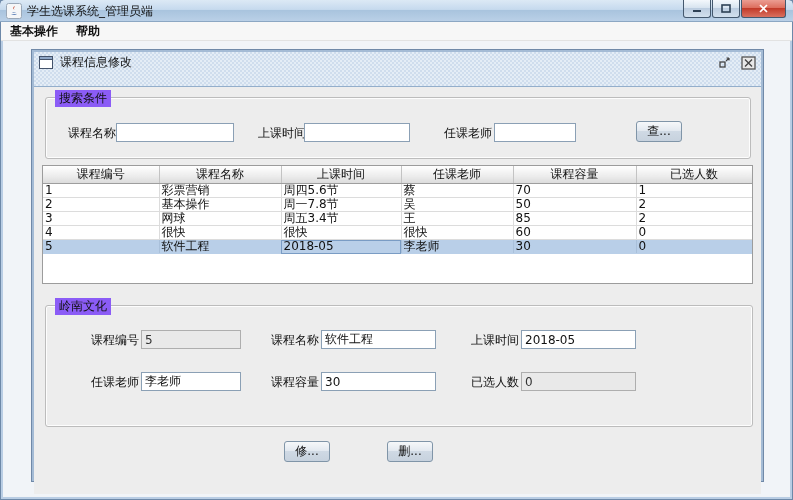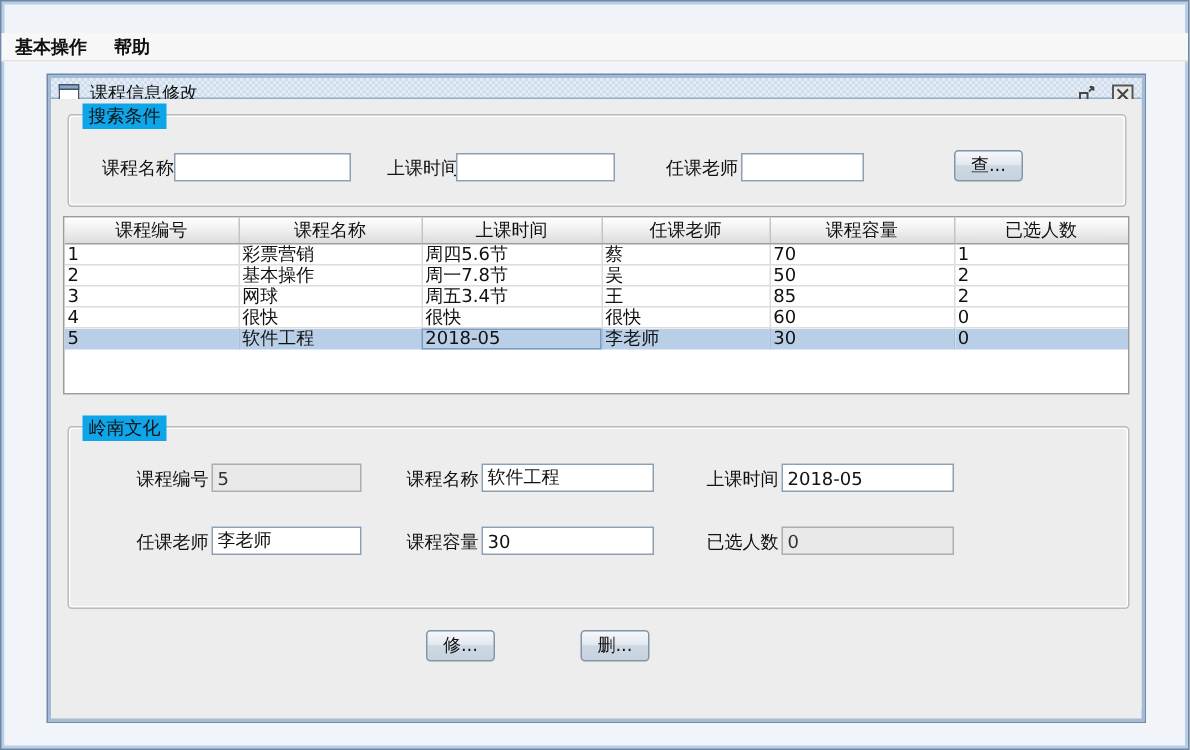--- a/index.html
+++ b/index.html
@@ -24,36 +24,36 @@
   .menubar { position:absolute; left:1px; top:22px; width:791px; height:19px; background:#f7f7f7;
              display:flex; align-items:center; border-bottom:1px solid #e2e2e2; }
   .menu-item { padding:1px 9px; color:#111;font-weight:bold; }
 
   
   .desktop { position:absolute; left:3px; top:41px; width:787px; height:455px; background:#f1f4f8; }
 
   
   .iframe { position:absolute; left:29px; top:9px; width:731px; height:431px;
             border:2px solid #a4bbd5; box-shadow:0 0 0 1px #7089a8; background:#ededed; }
-  .if-titlebar { position:relative; height:14px; border-bottom:1px solid #93aecb;
+  .if-titlebar { position:relative; height:35px; border-bottom:1px solid #93aecb;
       background-color:#cfdded;
       background-image:
         linear-gradient(45deg,#e4edf6 25%,transparent 25%,transparent 75%,#e4edf6 75%),
         linear-gradient(45deg,#e4edf6 25%,transparent 25%,transparent 75%,#e4edf6 75%);
       background-size:4px 4px; background-position:0 0,2px 2px; }
   .if-icon { position:absolute; left:5px; top:4px; width:14px; height:13px; }
   .if-title { position:absolute; left:26px; top:0; line-height:21px; color:#111; }
   .if-controls { position:absolute; right:5px; top:3px; display:flex; gap:8px; }
   .ibtn { width:16px; height:15px; display:flex; align-items:center; justify-content:center; }
   .if-content { position:relative; width:100%; height:407px; background:#ededed; }
 
   
   .groupbox { position:absolute; border:1px solid #bcbcbc; border-radius:3px;
               box-shadow:inset 0 0 0 1px #fdfdfd; }
-  .group-title { position:absolute; top:-8px; left:9px; background:#0ea5e9; padding:0 4px; color:#111; }
+  .group-title { position:absolute; top:-8px; left:9px; background:#8b5cf6; padding:0 4px; color:#111; }
 
   .flabel { position:absolute; color:#111; line-height:18px; }
   .tf { position:absolute; height:19px; border:1px solid #8ba0b5; background:#fff;
         font-family:"DejaVu Sans", sans-serif; font-size:12px; padding:0 3px; color:#111; }
   .tf.disabled { background:#e9e9e9; border-color:#aeaeae; color:#333; }
   .win-btn { position:absolute; width:46px; height:21px; border:1px solid #8095a8; border-radius:3px;
              background:linear-gradient(#f6f8fa 0%, #e3e9f0 45%, #cfd9e4 50%, #c7d2de 100%);
              font-family:"DejaVu Sans", sans-serif; font-size:12px; color:#111; text-align:center; }
 
   
@@ -67,20 +67,46 @@
   tbody td { height:13px; line-height:13px; padding:0 2px; color:#111; white-space:nowrap;
              overflow:hidden; border-right:1px solid #dcdcdc; border-bottom:1px solid #dcdcdc; }
   tr.selected td { background:#b9cfe8; border-bottom-color:#b9cfe8; border-right-color:#a9c0da; }
   td.focused { outline:1px solid #7a9cc4; outline-offset:-1px; }
 </style>
 </head>
 <body>
 
 <div class="window">
 
+  <div class="titlebar">
+    <svg class="app-icon" viewBox="0 0 16 16">
+      <rect x="0.5" y="0.5" width="15" height="15" rx="2" fill="#f4f6f8" stroke="#9aa8b8"></rect>
+      <path d="M5 11c2 1.6 5 1.2 6-.2-1.4.6-3.8.8-6 .2z" fill="#3a66a8"></path>
+      <path d="M6 9.4c1.4.8 3.4.6 4.2-.2-1 .3-2.8.5-4.2.2z" fill="#3a66a8"></path>
+      <path d="M8.2 3c1.4 1.2-1.6 2 .4 3.6-2.6-1-.9-2.4-.4-3.6z" fill="#c4452e"></path>
+    </svg>
+    <span class="window-title">学生选课系统_管理员端</span>
+    <div class="win-controls">
+      <div class="wbtn">
+        <svg width="10" height="9" viewBox="0 0 10 9">
+            <rect x="1" y="6" width="8" height="2" fill="#2e4156"></rect>
+          </svg>
+      </div>
+      <div class="wbtn">
+        <svg width="10" height="9" viewBox="0 0 10 9">
+            <rect x="1" y="1" width="8" height="7" fill="none" stroke="#2e4156" stroke-width="1.6"></rect>
+          </svg>
+      </div>
+      <div class="wbtn close">
+        <svg width="11" height="9" viewBox="0 0 11 9">
+            <path d="M2 1 L9 8 M9 1 L2 8" stroke="#fff" stroke-width="1.7"></path>
+          </svg>
+      </div>
+    </div>
+  </div>
 
   <div class="menubar">
     <span class="menu-item">基本操作</span>
     <span class="menu-item">帮助</span>
   </div>
 
   <div class="desktop">
 
     <div class="iframe">
       <div class="if-titlebar">

